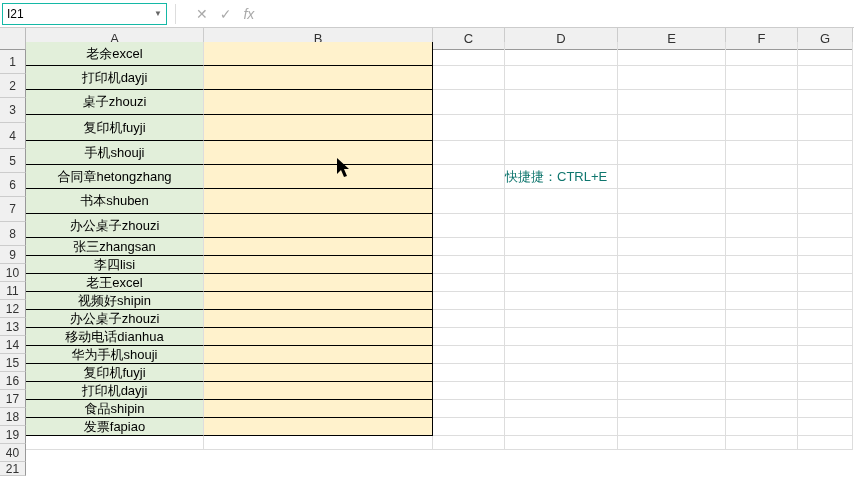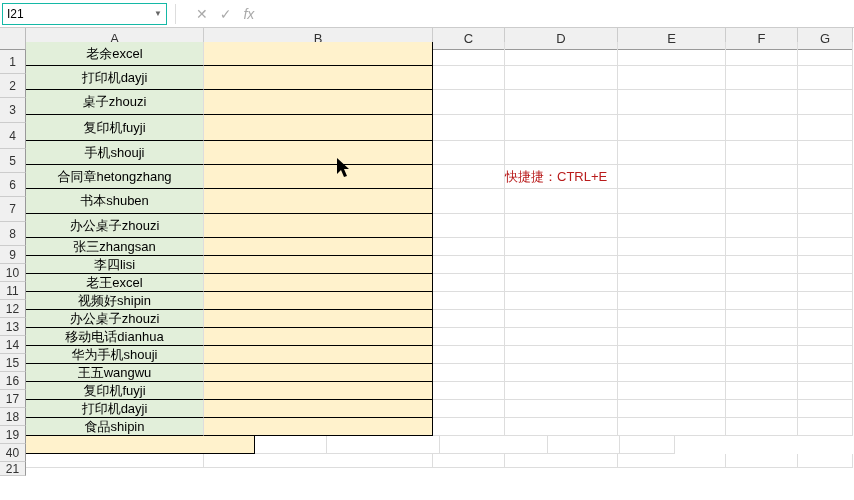--- a/index.html
+++ b/index.html
@@ -43,21 +43,21 @@
     
     .row-h-24 { height: 24px; }
     .row-h-25 { height: 25px; }
     .row-h-26 { height: 26px; }
     .row-h-18 { height: 18px; }
     .row-h-14 { height: 14px; }
     
     .cell-a.plain { background: #fff; border-bottom: 1px solid #ddd; }
     .cell-b.plain { background: #fff; border-bottom: 1px solid #ddd; border-right: 1px solid #ddd; }
     
-    .note-text { color: #b91c1c; font-size: 13px; position: absolute; white-space: nowrap; }
+    .note-text { color: #0f766e; font-size: 13px; position: absolute; white-space: nowrap; }
     
     .cursor-icon { position: absolute; left: 337px; top: 158px; pointer-events: none; }
     .cursor-icon svg { width: 16px; height: 20px; }
   </style>
 </head>
 <body>
 
 <div class="formula-bar">
   <div class="name-box">
     <span class="name-box-text">I21</span>
@@ -241,29 +241,20 @@
     <div class="row row-h-18">
       <div class="cell cell-a">华为手机shouji</div>
       <div class="cell cell-b"></div>
       <div class="cell cell-c"></div>
       <div class="cell cell-d"></div>
       <div class="cell cell-e"></div>
       <div class="cell cell-f"></div>
       <div class="cell cell-g"></div>
     </div>
     <div class="row row-h-18">
-      <div class="cell cell-a">王五wangwu</div>
-      <div class="cell cell-b"></div>
-      <div class="cell cell-c"></div>
-      <div class="cell cell-d"></div>
-      <div class="cell cell-e"></div>
-      <div class="cell cell-f"></div>
-      <div class="cell cell-g"></div>
-    </div>
-    <div class="row row-h-18">
       <div class="cell cell-a">复印机fuyji</div>
       <div class="cell cell-b"></div>
       <div class="cell cell-c"></div>
       <div class="cell cell-d"></div>
       <div class="cell cell-e"></div>
       <div class="cell cell-f"></div>
       <div class="cell cell-g"></div>
     </div>
     <div class="row row-h-18">
       <div class="cell cell-a">打印机dayji</div>
@@ -277,20 +268,21 @@
     <div class="row row-h-18">
       <div class="cell cell-a">食品shipin</div>
       <div class="cell cell-b"></div>
       <div class="cell cell-c"></div>
       <div class="cell cell-d"></div>
       <div class="cell cell-e"></div>
       <div class="cell cell-f"></div>
       <div class="cell cell-g"></div>
     </div>
     <div class="row row-h-18">
+      <div class="cell cell-a">发票fapiao</div>
       <div class="cell cell-b"></div>
       <div class="cell cell-c"></div>
       <div class="cell cell-d"></div>
       <div class="cell cell-e"></div>
       <div class="cell cell-f"></div>
       <div class="cell cell-g"></div>
     </div>
     <div class="row row-h-14">
       <div class="cell cell-a plain"></div>
       <div class="cell cell-b plain"></div>

